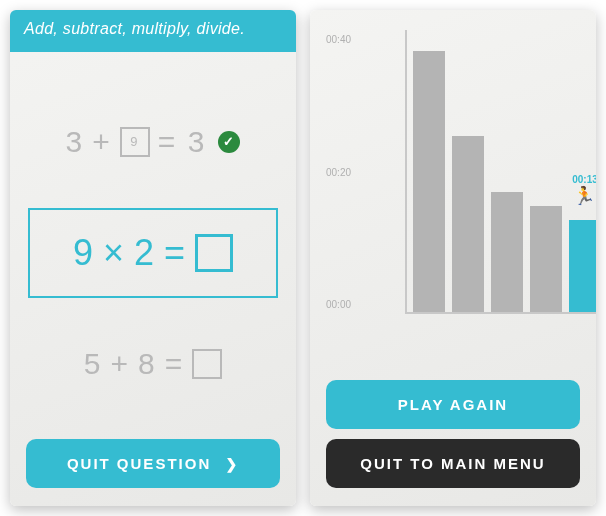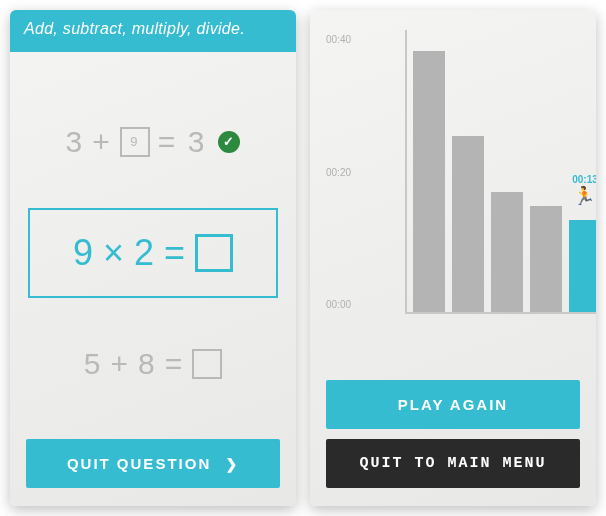--- a/index.html
+++ b/index.html
@@ -77,24 +77,24 @@
     margin-left:4px;
   }
   .btn {
     text-align: center;
     padding: 16px 16px;
     font-size: 15px;
     font-weight: 600;
     letter-spacing: 2px;
     color: #fff;
     cursor: pointer;
-    border-radius: 2px;
+    border-radius: 10px;
   }
   .btn-teal { background: #35bcd1; }
-  .btn-dark { background: #2a2a2a; font-family: Liberation Mono, monospace; }
+  .btn-dark { background: #2a2a2a; }
   .chev { display:inline-block; margin-left:8px; font-size:14px; }
   
   .chart-wrap { flex:1; display:flex; padding:6px 0 10px; }
   .y-axis {
     display:flex; flex-direction:column; justify-content:space-between;
     font-size:10px; color:#b0b0b0; padding:4px 6px 4px 0;
     text-align:right;
   }
   .plot {
     flex:1; position:relative;

